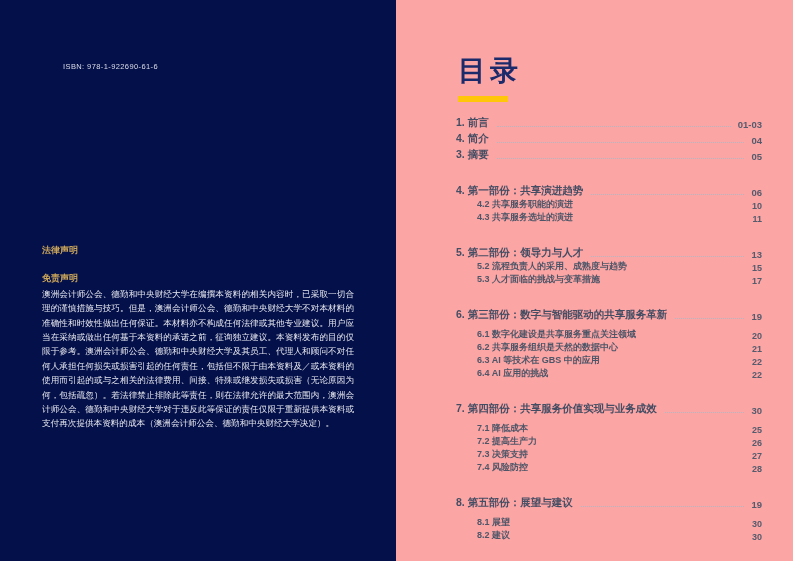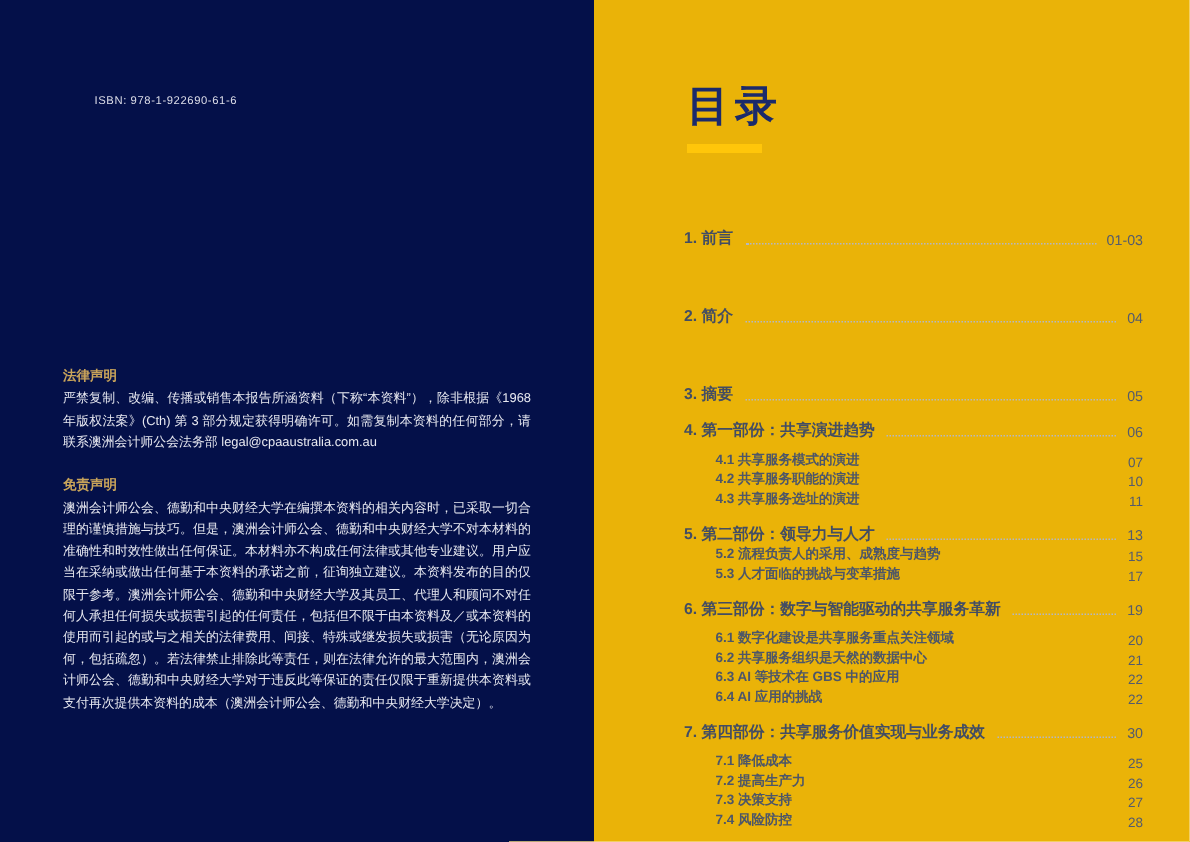--- a/index.html
+++ b/index.html
@@ -9,83 +9,77 @@
   .spread { display:flex; width:793px; height:561px; }
 
   
   .page-left { position:relative; width:396px; height:561px; background:#041049; color:#e7e8f0; }
   .isbn { position:absolute; top:62px; left:63px; font-size:7.5px; letter-spacing:.4px; color:#dcdde8; }
   .legal { position:absolute; top:243px; left:42px; width:312px; font-size:8.6px; line-height:14.4px; text-align:justify; color:#e7e8f0; }
   .legal-block { margin-bottom:14px; }
   .legal-heading { font-size:9px; font-weight:bold; color:#c9a45a; margin-bottom:1px; }
 
   
-  .page-right { position:relative; width:397px; height:561px; background:#eab308; }
+  .page-right { position:relative; width:397px; height:561px; background:#fca5a5; }
   .toc-title { position:absolute; top:52px; left:62px; font-size:28px; font-weight:bold; color:#1b2a6b; letter-spacing:4px; }
   .title-bar { position:absolute; top:96px; left:62px; width:50px; height:6px; background:#ffc60a; }
 
   .toc { position:absolute; top:114px; left:60px; width:306px; }
   .trow { display:flex; align-items:flex-end; }
-  .trow.main { height:16px; font-size:10.5px; font-weight:bold; color:#434d63;margin-top:36px; }
-  .trow.main.gap { margin-top:8px; }
+  .trow.main { height:16px; font-size:10.5px; font-weight:bold; color:#434d63; }
+  .trow.main.gap { margin-top:20px; }
   .trow.sub { height:13px; font-size:9px; font-weight:bold; color:#4d5668; padding-left:21px; }
   .trow.subfirst { margin-top:6px; }
   .lbl { white-space:nowrap; }
   .dots { flex:1 1 auto; margin:0 7px 3px 8px; }
   .dots.dotted { border-bottom:1.5px dotted #b3b7c4; }
-  .pg { font-size:9.5px; font-weight:400; color:#545b6d; white-space:nowrap; }
+  .pg { font-size:9.5px; font-weight:700; color:#545b6d; white-space:nowrap; }
   .trow.sub .pg { font-size:9px; }
 </style>
 </head>
 <body>
 
 <div class="spread">
 
   <div class="page-left">
     <div class="isbn">ISBN: 978-1-922690-61-6</div>
     <div class="legal">
       <div class="legal-block">
         <div class="legal-heading">法律声明</div>
-        <div>严禁复制、改编、传播或销售本报告所涵资料（下称“本资料”），除非根据《1968年版权法案》(Cth) 第 3 部分规定获得明确许可。如需复制本资料的任何部分，请联系澳洲会计师公会法务部 legal@cpaaustralia.com.au</div>
       </div>
       <div class="legal-block">
         <div class="legal-heading">免责声明</div>
         <div>澳洲会计师公会、德勤和中央财经大学在编撰本资料的相关内容时，已采取一切合理的谨慎措施与技巧。但是，澳洲会计师公会、德勤和中央财经大学不对本材料的准确性和时效性做出任何保证。本材料亦不构成任何法律或其他专业建议。用户应当在采纳或做出任何基于本资料的承诺之前，征询独立建议。本资料发布的目的仅限于参考。澳洲会计师公会、德勤和中央财经大学及其员工、代理人和顾问不对任何人承担任何损失或损害引起的任何责任，包括但不限于由本资料及／或本资料的使用而引起的或与之相关的法律费用、间接、特殊或继发损失或损害（无论原因为何，包括疏忽）。若法律禁止排除此等责任，则在法律允许的最大范围内，澳洲会计师公会、德勤和中央财经大学对于违反此等保证的责任仅限于重新提供本资料或支付再次提供本资料的成本（澳洲会计师公会、德勤和中央财经大学决定）。</div>
       </div>
     </div>
   </div>
 
   <div class="page-right">
     <div class="toc-title">目录</div>
     <div class="title-bar"></div>
     <div class="toc">
         <div class="trow main">
           <span class="lbl">1. 前言</span>
           <span class="dots dotted"></span>
           <span class="pg">01-03</span>
         </div>
         <div class="trow main">
-          <span class="lbl">2. 简介</span>
+          <span class="lbl">4. 简介</span>
           <span class="dots dotted"></span>
           <span class="pg">04</span>
         </div>
         <div class="trow main">
           <span class="lbl">3. 摘要</span>
           <span class="dots dotted"></span>
           <span class="pg">05</span>
         </div>
         <div class="trow main gap">
           <span class="lbl">4. 第一部份：共享演进趋势</span>
           <span class="dots dotted"></span>
           <span class="pg">06</span>
-        </div>
-        <div class="trow sub subfirst">
-          <span class="lbl">4.1 共享服务模式的演进</span>
-          <span class="dots"></span>
-          <span class="pg">07</span>
         </div>
         <div class="trow sub">
           <span class="lbl">4.2 共享服务职能的演进</span>
           <span class="dots"></span>
           <span class="pg">10</span>
         </div>
         <div class="trow sub">
           <span class="lbl">4.3 共享服务选址的演进</span>
           <span class="dots"></span>
           <span class="pg">11</span>

